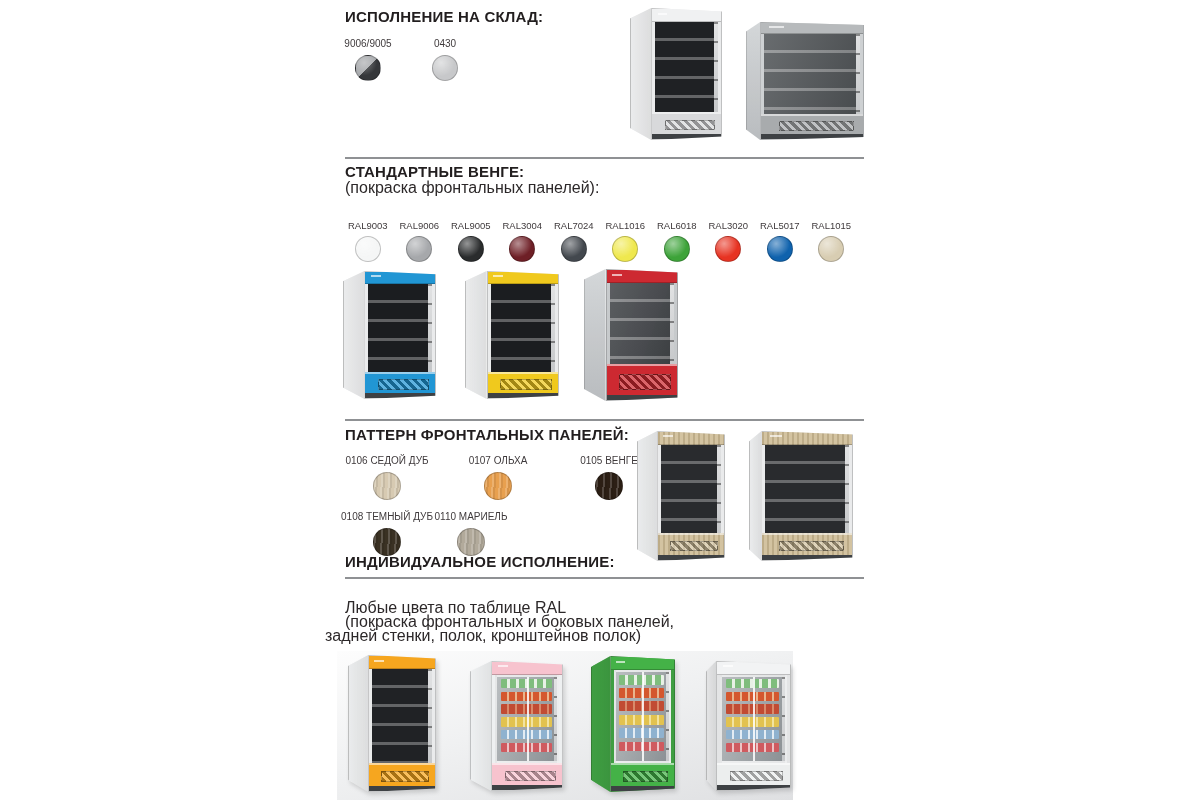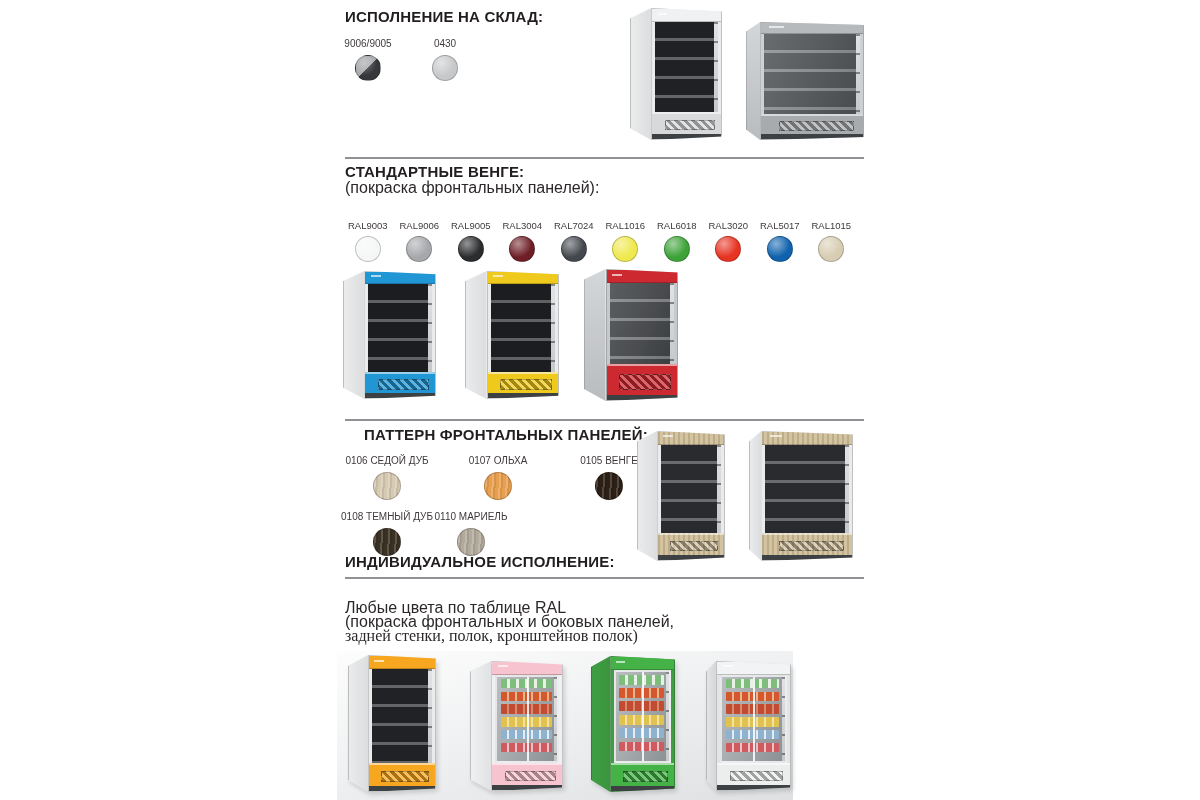--- a/index.html
+++ b/index.html
@@ -235,21 +235,21 @@
       <div class="c-inner"></div>
       <div class="c-kick">
           <span class="grille"></span>
         </div>
       <div class="c-base"></div>
     </div>
   </div>
 
   <div class="abs divider" style="left:345px; top:419px; width:519px;"></div>
 
-  <div class="abs sec-title" style="left:364px; top:426px;">ПАТТЕРН ФРОНТАЛЬНЫХ ПАНЕЛЕЙ:</div>
+  <div class="abs sec-title" style="left:345px; top:426px;">ПАТТЕРН ФРОНТАЛЬНЫХ ПАНЕЛЕЙ:</div>
 
   <div class="abs wood-row" style="left:345px; top:455px;gap:27px;">
     <div class="sw-group">
       <span class="sw-label">0106 СЕДОЙ ДУБ</span>
       <span class="sw-dot wood" style="--sw: #d7cab2;"></span>
     </div>
     <div class="sw-group">
       <span class="sw-label">0107 ОЛЬХА</span>
       <span class="sw-dot wood" style="--sw: #e8a04f;"></span>
     </div>
@@ -292,21 +292,21 @@
         </div>
       <div class="c-base"></div>
     </div>
   </div>
 
   <div class="abs divider" style="left:345px; top:577px; width:519px;"></div>
 
   <div class="abs sec-title" style="left:345px; top:553px;">ИНДИВИДУАЛЬНОЕ ИСПОЛНЕНИЕ:</div>
   <div class="abs sec-sub" style="left:345px; top:599px;">Любые цвета по таблице RAL</div>
   <div class="abs sec-sub" style="left:345px; top:613px;">(покраска фронтальных и боковых панелей,</div>
-  <div class="abs sec-sub" style="left:345px; top:627px;font-family:Liberation Serif, serif;">задней стенки, полок, кронштейнов полок)</div>
+  <div class="abs sec-sub" style="left:325px; top:627px;">задней стенки, полок, кронштейнов полок)</div>
 
   <div class="abs band" style="left:337px; top:651px; width:456px; height:149px;">
 
     <div class="cab" style="left: 11px; top: 4px; width: 88px; height: 137px; --canopy: #f6a61f; --kick: #f6a61f; --side: #eaebec; --inner: #202225;">
       <div class="c-side"></div>
       <div class="c-front">
         <div class="c-canopy"></div>
         <div class="c-inner"></div>
         <div class="c-kick">
             <span class="grille"></span>

